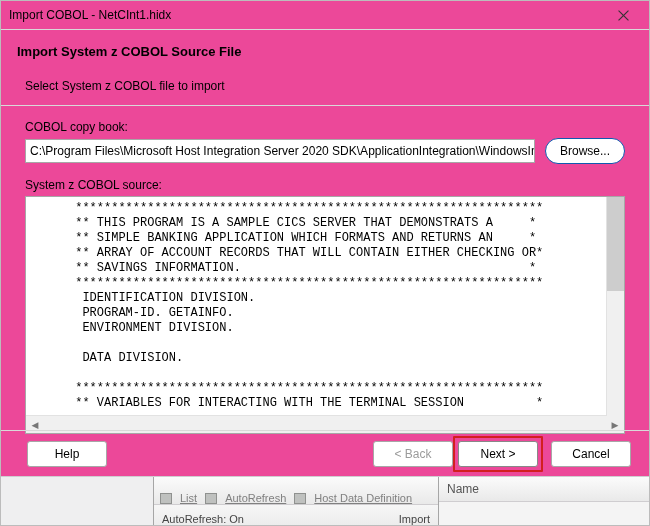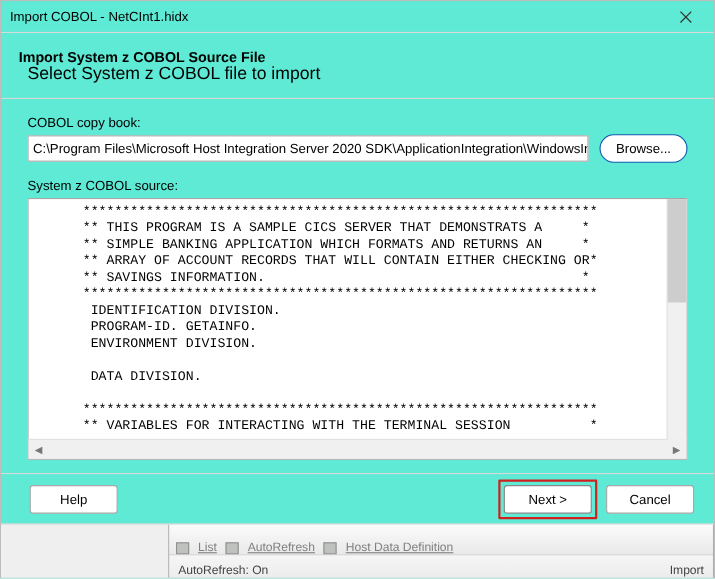--- a/index.html
+++ b/index.html
@@ -9,21 +9,21 @@
     height: 526px;
     font-family: "Segoe UI", Tahoma, Arial, sans-serif;
     font-size: 12px;
     background: #ffffff;
     color: #000000;
     overflow: hidden;
   }
   .window {
     width: 650px;
     height: 526px;
-    background: #5eead4;
+    background: #ec4899;
     border: 1px solid #bcbcbc;
     box-sizing: border-box;
     position: relative;
   }
   .titlebar {
     height: 28px;
     border-bottom: 1px solid #d9d9d9;
     display: flex;
     align-items: center;
     padding: 0 6px 0 8px;
@@ -38,22 +38,22 @@
     display: flex;
     align-items: center;
     justify-content: center;
     cursor: pointer;
   }
   .close-btn svg { width: 11px; height: 11px; }
   .header {
     padding: 14px 16px 12px 16px;
     border-bottom: 1px solid #d9d9d9;
   }
-  .header-title { font-weight: 700; font-size: 13px; margin-bottom: 0; }
-  .header-sub { font-size: 16px; margin-left: 8px; }
+  .header-title { font-weight: 700; font-size: 13px; margin-bottom: 20px; }
+  .header-sub { font-size: 12px; margin-left: 8px; }
   .body {
     padding: 14px 24px 8px 24px;
   }
   .field-label { margin-bottom: 4px; }
   .path-row { display: flex; gap: 10px; align-items: center; margin-bottom: 14px; }
   .textbox {
     flex: 1;
     border: 1px solid #a7a7a7;
     height: 22px;
     line-height: 22px;
@@ -272,20 +272,21 @@
       <div class="hscroll">
         <span class="scroll-arrow">◀</span>
         <span class="scroll-arrow">▶</span>
       </div>
     </div>
   </div>
 
   <div class="footer">
     <div class="btn">Help</div>
     <div class="footer-spacer"></div>
+    <div class="btn disabled">&lt; Back</div>
     <div class="next-highlight">
       <div class="btn">Next &gt;</div>
     </div>
     <div class="btn">Cancel</div>
   </div>
 
   <div class="bg-app">
     <div class="bg-panel-a"></div>
     <div class="bg-panel-b">
       <div class="bg-b-top">
@@ -294,15 +295,21 @@
         <span class="bg-mini-icon"></span>
         <span>AutoRefresh</span>
         <span class="bg-mini-icon"></span>
         <span>Host Data Definition</span>
       </div>
       <div class="bg-b-bot">
         <span>AutoRefresh: On</span>
         <span>Import</span>
       </div>
     </div>
+    <div class="bg-panel-c">
+      <div class="bg-c-top">
+        <span>Name</span>
+      </div>
+      <div style="flex:1"></div>
+    </div>
   </div>
 
 </div>
 
 </body></html>

